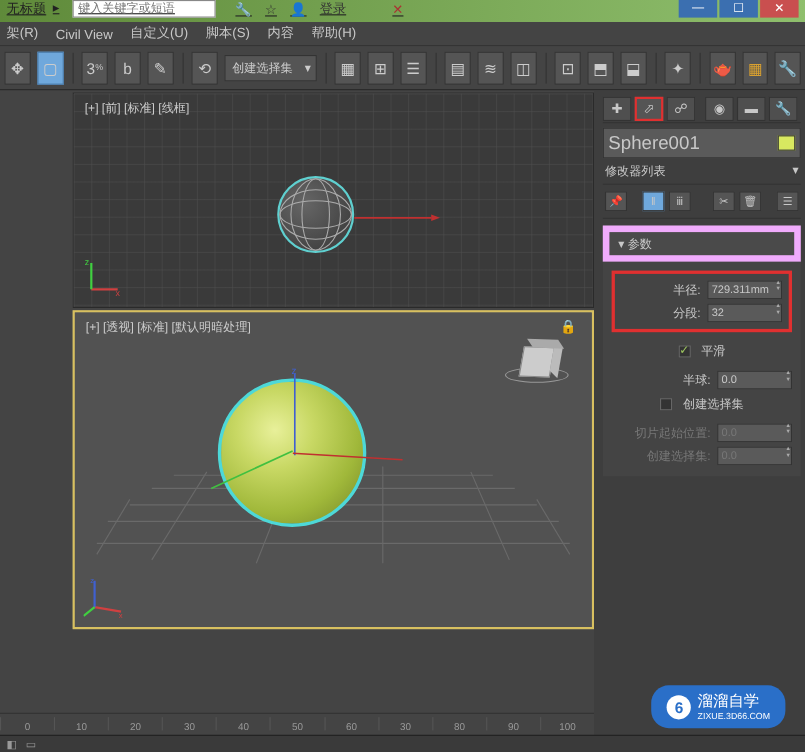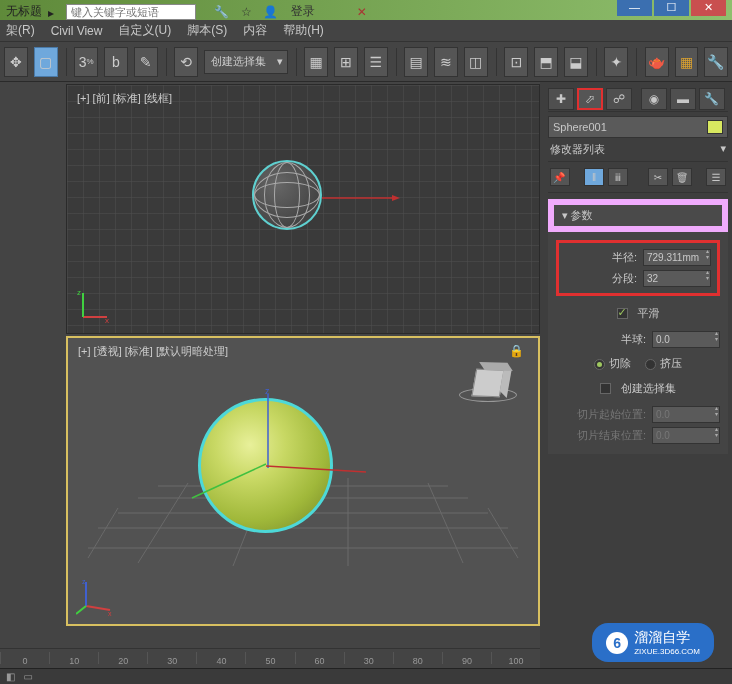--- a/index.html
+++ b/index.html
@@ -1,18 +1,18 @@
 <!DOCTYPE html>
 <html><head>
 <meta charset="utf-8">
 <style>
 * { margin: 0; padding: 0; box-sizing: border-box; font-family: "Microsoft YaHei", Arial, sans-serif; }
 body { width: 732px; height: 684px; background: #444444; color: #c8c8c8; font-size: 11px; overflow: hidden; position: relative; }
 
-.titlebar { height: 20px; background: linear-gradient(to right, #5f8a3a, #8fbf6d); display: flex; align-items: flex-end; padding: 0 6px; color: #222; font-size: 12px; }
+.titlebar { height: 20px; background: linear-gradient(to right, #5f8a3a, #8fbf6d); display: flex; align-items: flex-start; padding: 0 6px; color: #222; font-size: 12px; text-decoration: underline; }
 .titlebar .search { margin-left: 12px; background: #fff; border: 1px solid #888; padding: 1px 4px; font-size: 11px; width: 130px; color: #888; }
 .titlebar .ticons { margin-left: 18px; display: flex; gap: 12px; color: #333; align-items: center; }
 .titlebar .winbtns { position: absolute; right: 6px; top: -2px; display: flex; gap: 2px; }
 .winbtn { width: 35px; height: 18px; display: flex; align-items: center; justify-content: center; font-size: 11px; color: #fff; }
 .winbtn.min { background: #3b6fb0; }
 .winbtn.max { background: #3b6fb0; }
 .winbtn.close { background: #c94f4f; }
 
 .menubar { height: 22px; background: #444; display: flex; align-items: center; padding: 0 6px; gap: 16px; font-size: 12px; border-bottom: 1px solid #333; }
 .menubar span { cursor: default; }
@@ -45,21 +45,21 @@
 .viewcube { position: absolute; top: 20px; right: 20px; width: 60px; height: 50px; display: flex; align-items: center; justify-content: center; }
 .cube3d { width: 28px; height: 28px; background: #ccc; border: 1px solid #888; transform: rotate(10deg) skewY(-8deg); position: relative; }
 .cube3d::after { content: ''; position: absolute; width: 28px; height: 8px; background: #aaa; top: -8px; left: 4px; transform: skewX(40deg); }
 .cube3d::before { content: ''; position: absolute; width: 8px; height: 28px; background: #bbb; top: -4px; right: -8px; transform: skewY(40deg); }
 .lock-icon { position: absolute; top: 6px; right: 14px; font-size: 12px; color: #aaa; }
 
 .sidebar { flex: 1; background: #3e3e3e; display: flex; flex-direction: column; padding: 4px 4px 0 8px; }
 .panel-tabs { display: flex; gap: 3px; height: 26px; align-items: center; border-bottom: 1px solid #333; margin-bottom: 4px; }
 .ptab { width: 26px; height: 22px; background: #4f4f4f; border: 1px solid #333; display: flex; align-items: center; justify-content: center; font-size: 12px; }
 .ptab.highlighted { border: 2px solid #e03030; background: #555; }
-.objname { background: #5a5a5a; border: 1px solid #333; padding: 3px 4px; font-size: 11px; display: flex; align-items: center; }
+.objname { background: #5a5a5a; border: 1px solid #333; padding: 3px 4px; font-size: 17px; display: flex; align-items: center; }
 .objname .swatch { width: 16px; height: 14px; background: #d8e860; margin-left: auto; border: 1px solid #333; }
 .modlabel { font-size: 11px; padding: 4px 2px; display: flex; justify-content: space-between; border-bottom: 1px solid #333; }
 .modlist { background: #4a4a4a; border: 1px solid #333; height: 110px; margin-top: 2px; }
 .moditem { background: #5a7ab0; color: #fff; padding: 3px 10px; font-size: 11px; border-bottom: 1px solid #4a6a9a; }
 .modtools { display: flex; gap: 4px; padding: 6px 2px; align-items: center; border-bottom: 1px solid #333; }
 .modtools .mtb { width: 20px; height: 18px; background: #555; border: 1px solid #333; font-size: 10px; display: flex; align-items: center; justify-content: center; }
 .modtools .mtb.active { background: #6fa8dc; }
 
 .rollout { margin-top: 6px; }
 .rollout-header { background: #4a4a4a; padding: 3px 8px; font-size: 11px; border: 6px solid #f0abfc; }
@@ -142,21 +142,21 @@
   <div class="tbtn">✦</div>
   <div class="sep"></div>
   <div class="tbtn" style="color:#d8a030">🫖</div>
   <div class="tbtn" style="color:#d8a030">▦</div>
   <div class="tbtn">🔧</div>
 </div>
 
 <div class="main">
   <div class="viewports">
 
-    <div class="viewport" style="height:250px">
+    <div class="viewport" style="height:196px">
       <div class="vpgrid dark"></div>
       <div class="label">[+] [前] [标准] [线框]</div>
       <div class="sphere-wire" style="left:185px; top:75px">
         <div style="position:absolute;inset:10px 0;border:1px solid #aaa;border-radius:50%"></div>
         <div style="position:absolute;inset:0 10px;border:1px solid #aaa;border-radius:50%"></div>
       </div>
       <svg style="position:absolute;left:255px;top:108px" width="80" height="10">
           <line x1="0" y1="5" x2="70" y2="5" stroke="#c03030" stroke-width="1.5"></line>
           <polygon points="70,2 78,5 70,8" fill="#c03030"></polygon>
         </svg>
@@ -271,34 +271,30 @@
           </div>
         </div>
         <div class="param-row" style="justify-content:center;padding:4px 0 8px 0">
           <span class="chk on"></span>
           <span>平滑</span>
         </div>
         <div class="param-row">
           <span>半球:</span>
           <div class="spinner">0.0</div>
         </div>
-        <div class="param-row" style="justify-content:center;gap:14px;padding:6px 0">
-          <span><span class="radio on"></span><span>切除</span></span>
-          <span><span class="radio"></span><span>挤压</span></span>
-        </div>
         <div class="param-row" style="justify-content:center;padding:4px 0 8px 0">
           <span class="chk"></span>
           <span>创建选择集</span>
         </div>
         <div class="param-row" style="color:#777">
           <span>切片起始位置:</span>
           <div class="spinner">0.0</div>
         </div>
         <div class="param-row" style="color:#777">
-          <span>切片结束位置:</span>
+          <span>创建选择集:</span>
           <div class="spinner">0.0</div>
         </div>
       </div>
     </div>
   </div>
 </div>
 
 <div class="status">
   <span>◧</span>
   <span>▭</span>

